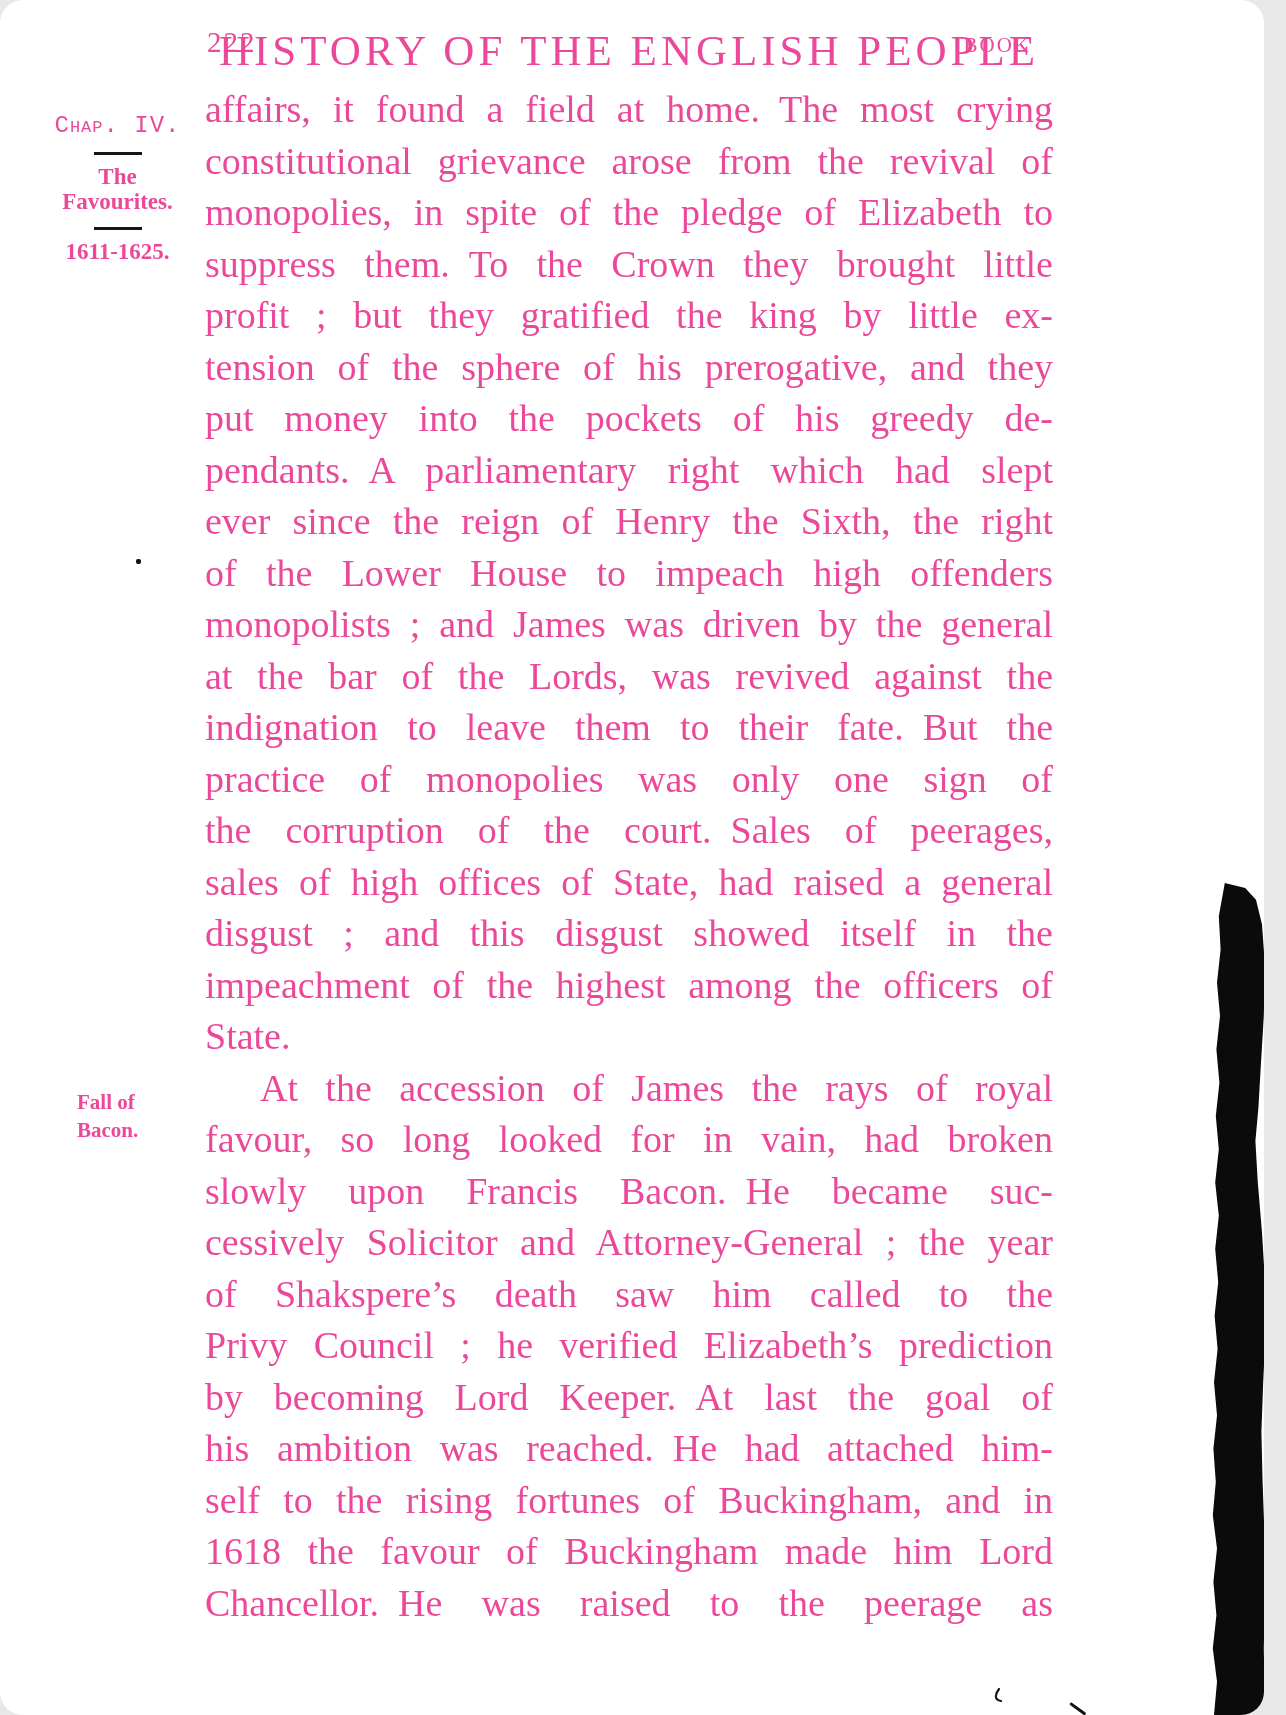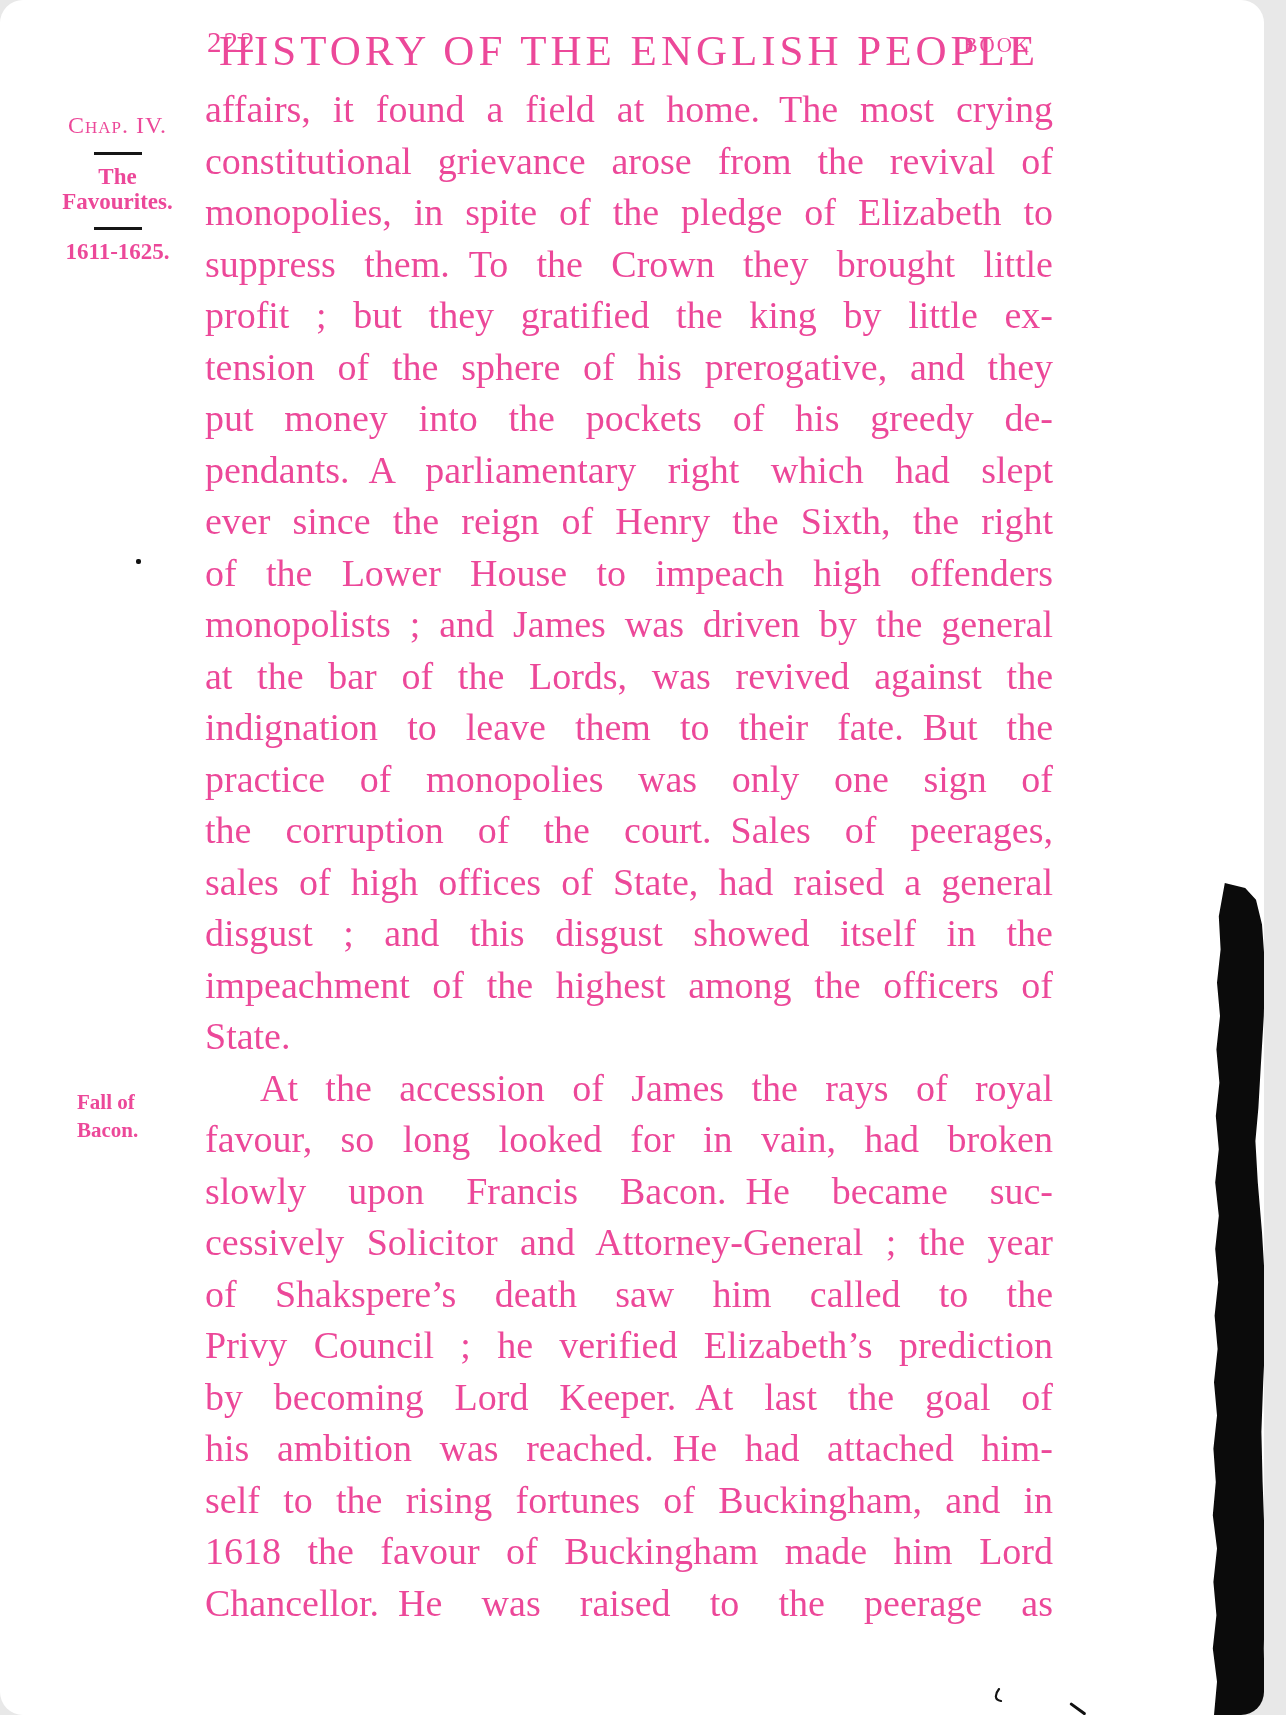--- a/index.html
+++ b/index.html
@@ -15,21 +15,21 @@
   
   #hdr{position:absolute;top:0;left:0;width:100%;height:70px;}
   .pagenum{position:absolute;left:207px;top:26px;font-size:29px;letter-spacing:2px;}
   .runtitle{
     position:absolute;left:205px;top:26px;width:848px;
     text-align:center;font-size:43px;letter-spacing:4px;white-space:nowrap;
   }
   .booklbl{position:absolute;right:233px;top:33px;font-size:21px;letter-spacing:2px;}
   
   #mnotes{position:absolute;left:45px;top:112px;width:145px;text-align:center;}
-  .chap{font-size:24px;font-variant:small-caps;letter-spacing:1px;}
+  .chap{font-size:24px;font-variant:small-caps;letter-spacing:1px;font-family:Liberation Mono, monospace;}
   .mrule{width:48px;height:3px;background:#161616;margin:13px auto 9px auto;}
   .mbold{font-weight:700;font-size:23px;line-height:25px;}
   #fallnote{position:absolute;left:77px;top:1088px;width:130px;text-align:left;
             font-weight:700;font-size:21px;line-height:28px;}
   
   #bodycol{position:absolute;left:205px;top:84px;width:848px;}
   .bline{
     text-align:justify;text-align-last:justify;
     font-size:38px;line-height:51.5px;height:51.5px;
     white-space:normal;overflow:visible;

